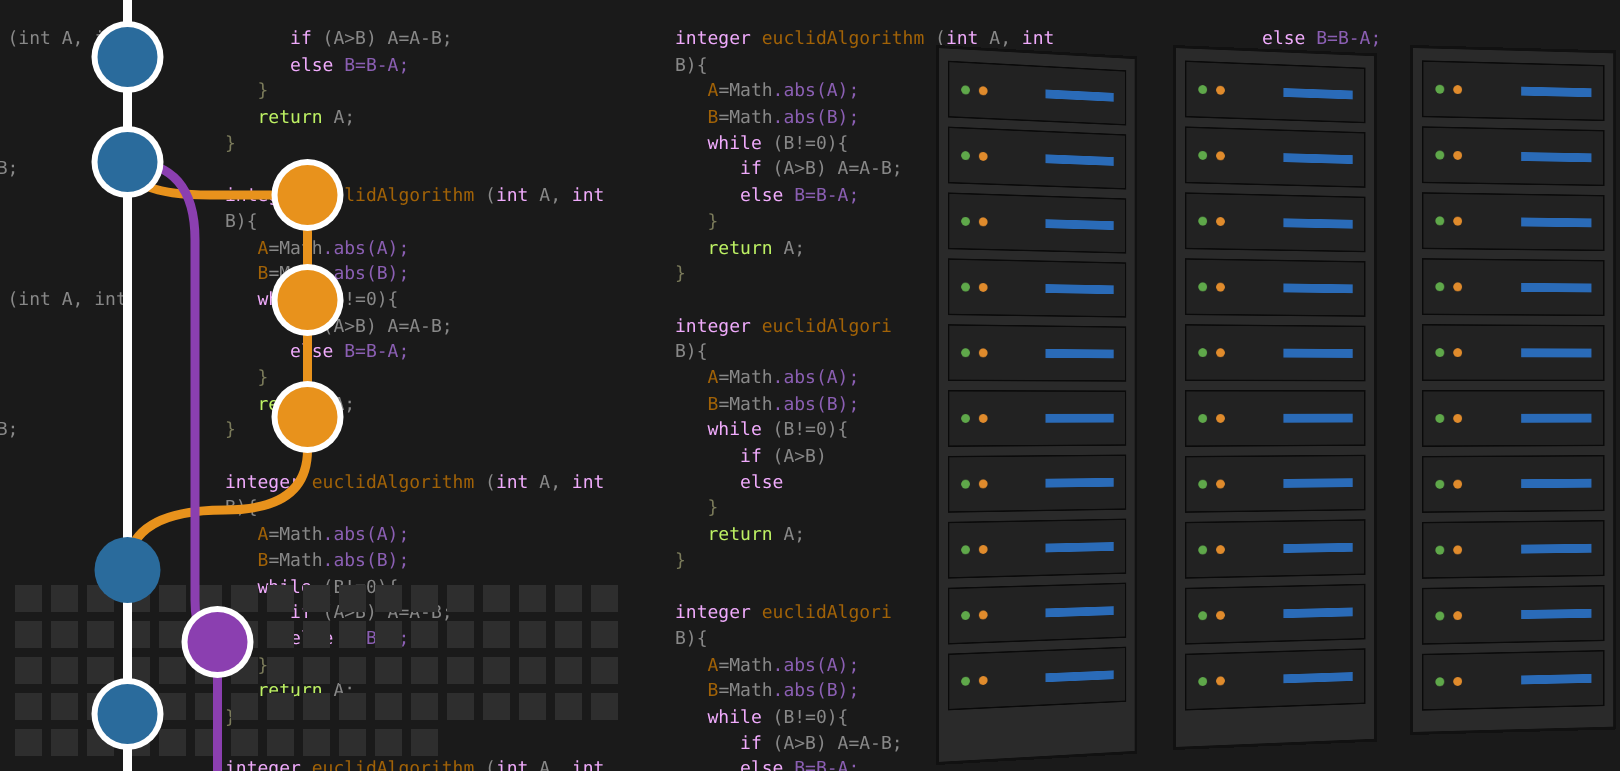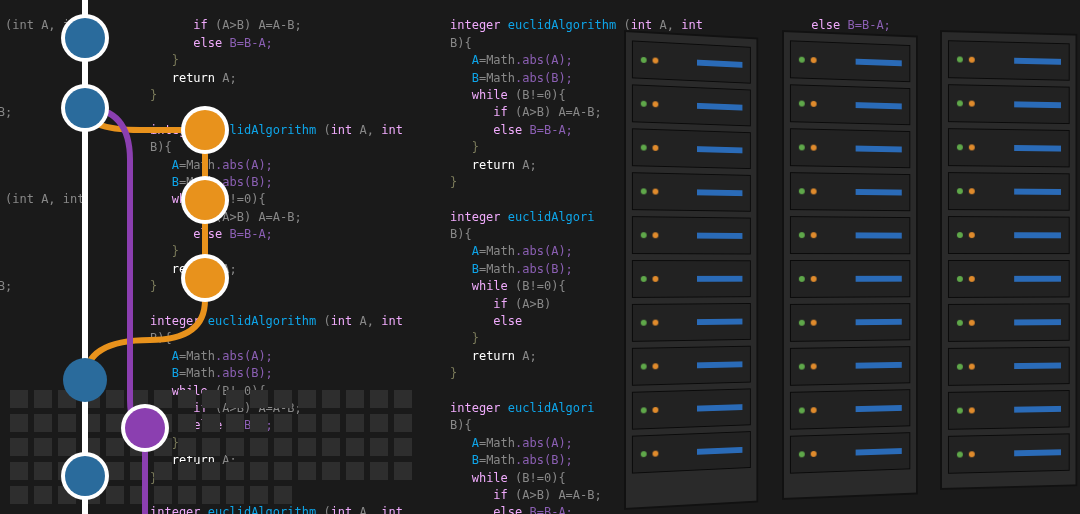--- a/index.html
+++ b/index.html
@@ -1,26 +1,26 @@
 <!DOCTYPE html>
 <html><head>
 <meta charset="utf-8">
 <style>
 *{margin:0;padding:0;box-sizing:border-box}
 body{width:1080px;height:514px;background:#1a1a1a;overflow:hidden;position:relative;font-family:monospace;font-size:12px}
 .code-col{position:absolute;top:0;white-space:pre;line-height:1.45}
 .c1{left:-60px}
 .c2{left:150px}
 .c3{left:450px}
-.c4{left:768px}
+.c4{left:798px}
 .kw{color:#f0abfc}
-.var{color:#0ea5e9}
+.var{color:#a16207}
 .fn{color:#8b5fb3}
 .txt{color:#888}
-.ret{color:#ffffff}
+.ret{color:#bef264}
 .br{color:#7a7a5a}
 .squares{position:absolute;bottom:0;left:0;display:flex;flex-wrap:wrap;width:440px;gap:6px;padding:10px}
 .sq{width:18px;height:18px;background:#2e2e2e}
 .racks{position:absolute;right:0;top:30px;display:flex;gap:18px;z-index:3}
 .rack{width:140px;background:#2a2a2a;border:2px solid #111;padding:8px 6px;display:flex;flex-direction:column;gap:6px}
 .rack.r1{height:480px;transform:perspective(600px) rotateY(8deg);transform-origin:left}
 .rack.r2{height:470px;transform:perspective(600px) rotateY(6deg);transform-origin:left}
 .rack.r3{height:460px;transform:perspective(600px) rotateY(4deg);transform-origin:left}
 .unit{height:38px;background:#222;border:1px solid #0a0a0a;position:relative;display:flex;align-items:center;padding:0 8px;gap:6px}
 .led{width:6px;height:6px;border-radius:50%}

